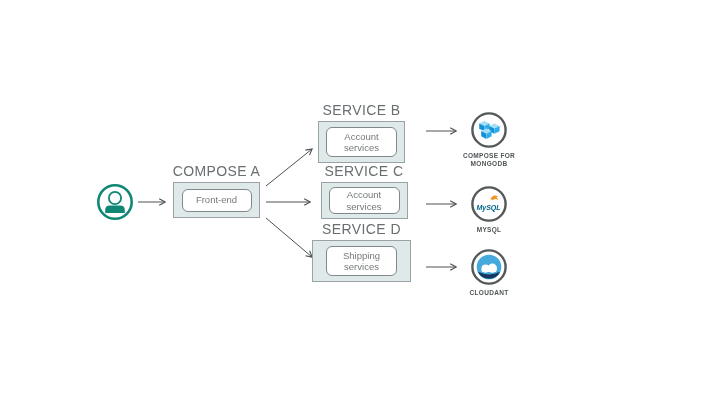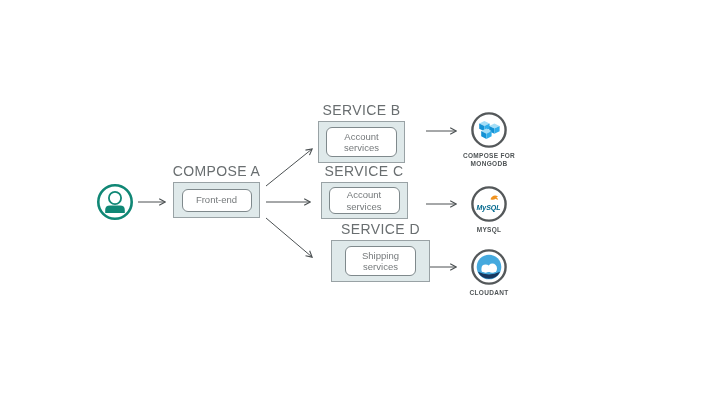--- a/index.html
+++ b/index.html
@@ -18,21 +18,21 @@
                font-size:9.5px; line-height:11.5px; color:#75797b; padding:0 4px; }
   .service-a { left:173px; top:166px; width:87px; }
   .service-a .svc-box { width:87px; height:36px; }
   .service-a .svc-inner { width:70px; height:23px; }
   .service-b { left:318px; top:105px; width:87px; }
   .service-b .svc-box { width:87px; height:42px; }
   .service-b .svc-inner { width:71px; height:30px; }
   .service-c { left:318px; top:166px; width:92px; }
   .service-c .svc-box { width:87px; height:37px; }
   .service-c .svc-inner { width:71px; height:27px; }
-  .service-d { left:318px; top:224px; width:87px;margin-left:19px; }
+  .service-d { left:318px; top:224px; width:87px; }
   .service-d .svc-box { width:99px; height:42px; }
   .service-d .svc-inner { width:71px; height:30px; }
 
   
   .db { position:absolute; width:64px; display:flex; flex-direction:column; align-items:center; }
   .db-mongodb { left:457px; top:111px; }
   .db-mysql { left:457px; top:185px; }
   .db-cloudant { left:457px; top:248px; }
   .db-label { margin-top:3px; width:58px; font-size:6.5px; line-height:8px; font-weight:bold;
               color:#4f5456; letter-spacing:0.3px; text-align:center; }

